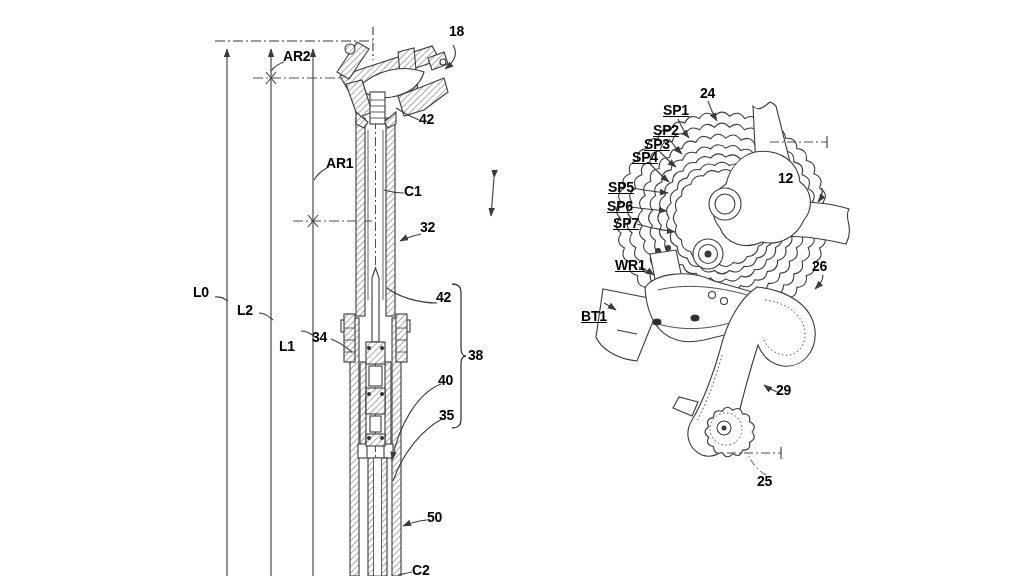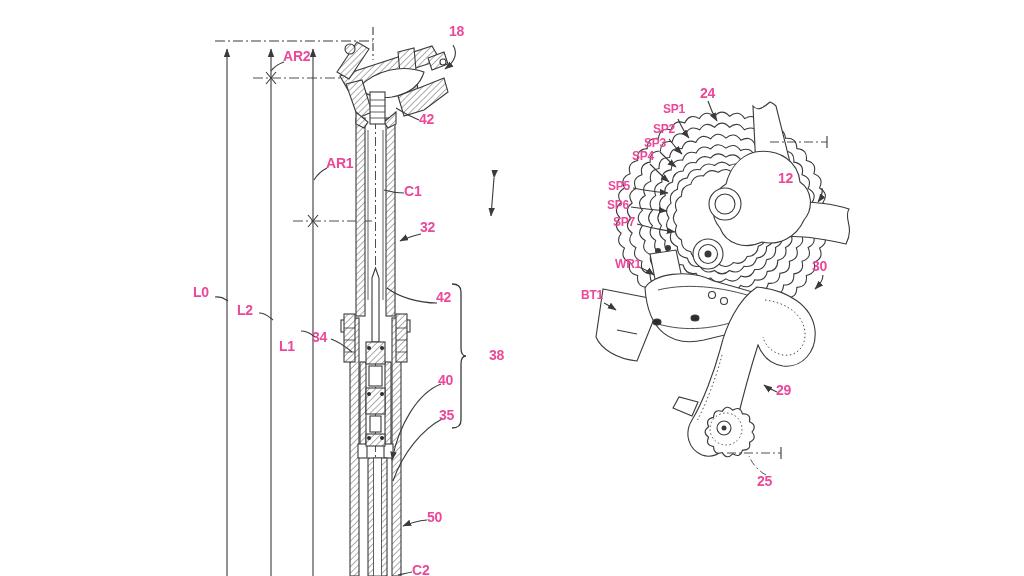--- a/index.html
+++ b/index.html
@@ -3,23 +3,23 @@
 <meta charset="utf-8">
 <style>
   html,body{margin:0;padding:0;background:#ffffff;}
   .stage{
     position:relative;width:1024px;height:576px;background:#ffffff;overflow:hidden;
     font-family:"Liberation Sans", sans-serif;
   }
   .art{position:absolute;left:0;top:0;}
   .lbl{
     position:absolute;font-size:14px;line-height:1;font-weight:600;
-    color:#ec4899;letter-spacing:-0.2px;white-space:nowrap;user-select:none;
+    color:#000000;letter-spacing:-0.2px;white-space:nowrap;user-select:none;
   }
-  .lbl.sm{font-size:12px;}
+  .lbl.sm{font-size:14px;text-decoration:underline;}
 </style>
 </head>
 <body>
 
 <div class="stage">
 
   <svg class="art" width="1024" height="576" viewBox="0 0 1024 576">
     <defs>
       <pattern id="hatch" width="4.5" height="4.5" patternUnits="userSpaceOnUse" patternTransform="rotate(45)">
         <rect width="4.5" height="4.5" fill="#ffffff"></rect>
@@ -226,33 +226,33 @@
   <div class="lbl" style="left:326px;top:156px">AR1</div>
   <div class="lbl" style="left:193px;top:285px">L0</div>
   <div class="lbl" style="left:237px;top:303px">L2</div>
   <div class="lbl" style="left:279px;top:339px">L1</div>
   <div class="lbl" style="left:449px;top:24px">18</div>
   <div class="lbl" style="left:419px;top:112px">42</div>
   <div class="lbl" style="left:404px;top:184px">C1</div>
   <div class="lbl" style="left:420px;top:220px">32</div>
   <div class="lbl" style="left:436px;top:290px">42</div>
   <div class="lbl" style="left:312px;top:330px">34</div>
-  <div class="lbl" style="left:489px;top:348px">38</div>
+  <div class="lbl" style="left:468px;top:348px">38</div>
   <div class="lbl" style="left:438px;top:373px">40</div>
   <div class="lbl" style="left:439px;top:408px">35</div>
   <div class="lbl" style="left:427px;top:510px">50</div>
   <div class="lbl" style="left:412px;top:563px">C2</div>
 
   <div class="lbl" style="left:700px;top:86px">24</div>
   <div class="lbl sm" style="left:663px;top:103px">SP1</div>
   <div class="lbl sm" style="left:653px;top:123px">SP2</div>
   <div class="lbl sm" style="left:644px;top:137px">SP3</div>
   <div class="lbl sm" style="left:632px;top:150px">SP4</div>
   <div class="lbl sm" style="left:608px;top:180px">SP5</div>
   <div class="lbl sm" style="left:607px;top:199px">SP6</div>
   <div class="lbl sm" style="left:613px;top:216px">SP7</div>
   <div class="lbl sm" style="left:615px;top:258px">WR1</div>
-  <div class="lbl sm" style="left:581px;top:289px">BT1</div>
+  <div class="lbl sm" style="left:581px;top:309px">BT1</div>
   <div class="lbl" style="left:778px;top:171px">12</div>
-  <div class="lbl" style="left:812px;top:259px">30</div>
+  <div class="lbl" style="left:812px;top:259px">26</div>
   <div class="lbl" style="left:776px;top:383px">29</div>
   <div class="lbl" style="left:757px;top:474px">25</div>
 </div>
 
 </body></html>

